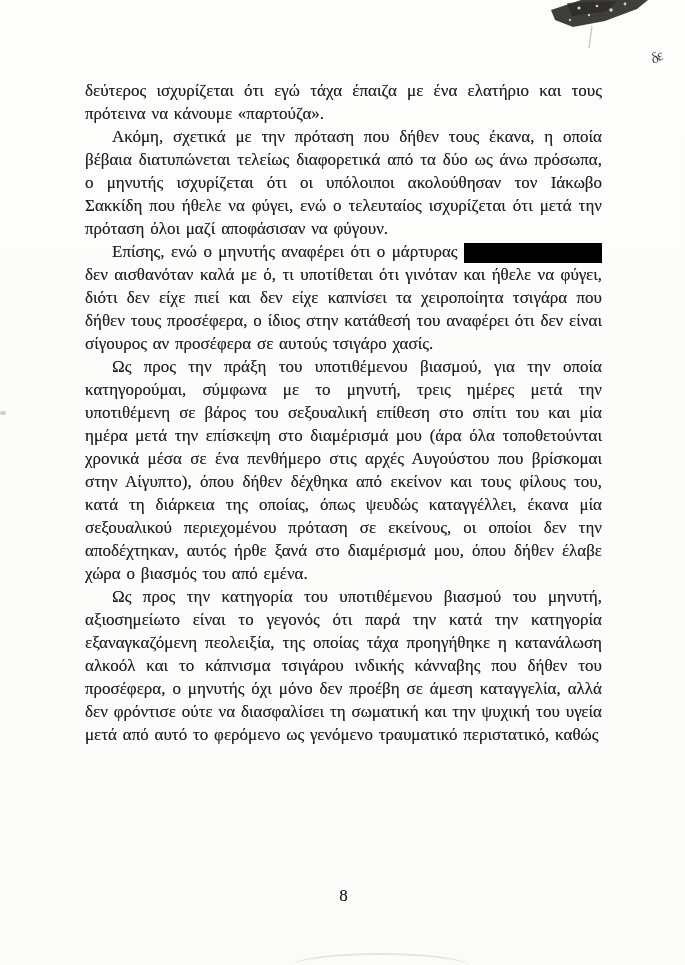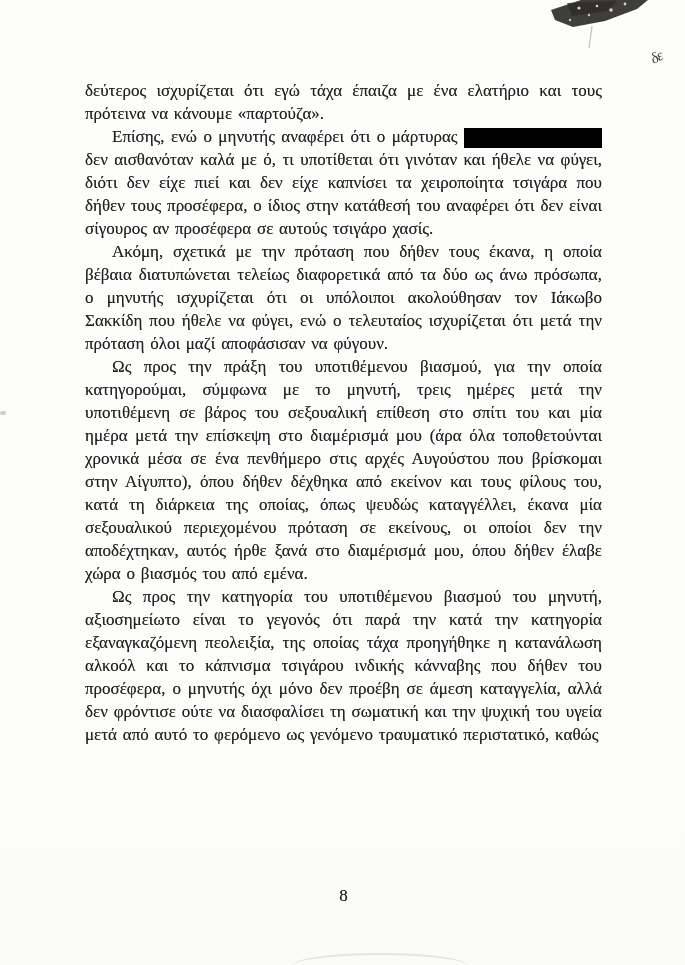--- a/index.html
+++ b/index.html
@@ -106,22 +106,22 @@
     <circle cx="25" cy="20" r="1.2" fill="#c9c7c3"></circle>
     <path d="M47,26 L44,48" stroke="#a9a7a3" stroke-width="1.2" fill="none" opacity="0.7"></path>
   </svg>
 
   <div class="handwritten">δε</div>
 
   <div class="edge-mark"></div>
 
   <div class="body-text">
       <p class=""><span>δεύτερος ισχυρίζεται ότι εγώ τάχα έπαιζα με ένα ελατήριο και τους πρότεινα να κάνουμε «παρτούζα».</span></p>
+      <p class="indent"><span>Ακόμη, σχετικά με την πρόταση που δήθεν τους έκανα, η οποία βέβαια διατυπώνεται τελείως διαφορετικά από τα δύο ως άνω πρόσωπα, ο μηνυτής ισχυρίζεται ότι οι υπόλοιποι ακολούθησαν τον Ιάκωβο Σακκίδη που ήθελε να φύγει, ενώ ο τελευταίος ισχυρίζεται ότι μετά την πρόταση όλοι μαζί αποφάσισαν να φύγουν.</span></p>
       <p class="indent"><span>Επίσης, ενώ ο μηνυτής αναφέρει ότι ο μάρτυρας </span><span class="redaction"></span><span> δεν αισθανόταν καλά με ό, τι υποτίθεται ότι γινόταν και ήθελε να φύγει, διότι δεν είχε πιεί και δεν είχε καπνίσει τα χειροποίητα τσιγάρα που δήθεν τους προσέφερα, ο ίδιος στην κατάθεσή του αναφέρει ότι δεν είναι σίγουρος αν προσέφερα σε αυτούς τσιγάρο χασίς.</span></p>
-      <p class="indent"><span>Ακόμη, σχετικά με την πρόταση που δήθεν τους έκανα, η οποία βέβαια διατυπώνεται τελείως διαφορετικά από τα δύο ως άνω πρόσωπα, ο μηνυτής ισχυρίζεται ότι οι υπόλοιποι ακολούθησαν τον Ιάκωβο Σακκίδη που ήθελε να φύγει, ενώ ο τελευταίος ισχυρίζεται ότι μετά την πρόταση όλοι μαζί αποφάσισαν να φύγουν.</span></p>
       <p class="indent"><span>Ως προς την πράξη του υποτιθέμενου βιασμού, για την οποία κατηγορούμαι, σύμφωνα με το μηνυτή, </span><span class="bold">τρεις ημέρες μετά την υποτιθέμενη σε βάρος του σεξουαλική επίθεση στο σπίτι του και μία ημέρα μετά την επίσκεψη στο διαμέρισμά μου (άρα όλα τοποθετούνται χρονικά μέσα σε ένα πενθήμερο στις αρχές Αυγούστου που βρίσκομαι στην Αίγυπτο),</span><span> όπου δήθεν δέχθηκα από εκείνον και τους φίλους του, κατά τη διάρκεια της οποίας, όπως ψευδώς καταγγέλλει, έκανα μία σεξουαλικού περιεχομένου πρόταση σε εκείνους, οι οποίοι δεν την αποδέχτηκαν, αυτός ήρθε ξανά στο διαμέρισμά μου, όπου δήθεν έλαβε χώρα ο βιασμός του από εμένα.</span></p>
       <p class="indent"><span>Ως προς την κατηγορία του υποτιθέμενου βιασμού του μηνυτή, αξιοσημείωτο είναι το γεγονός ότι παρά την κατά την κατηγορία εξαναγκαζόμενη πεολειξία, της οποίας τάχα προηγήθηκε η κατανάλωση αλκοόλ και το κάπνισμα τσιγάρου ινδικής κάνναβης που δήθεν του προσέφερα, ο μηνυτής όχι μόνο δεν προέβη σε άμεση καταγγελία, αλλά δεν φρόντισε ούτε να διασφαλίσει τη σωματική και την ψυχική του υγεία μετά από αυτό το φερόμενο ως γενόμενο τραυματικό περιστατικό, καθώς</span></p>
     </div>
 
   <div class="page-number">8</div>
 
   <div class="bottom-arc"></div>
 
 </div>
 

